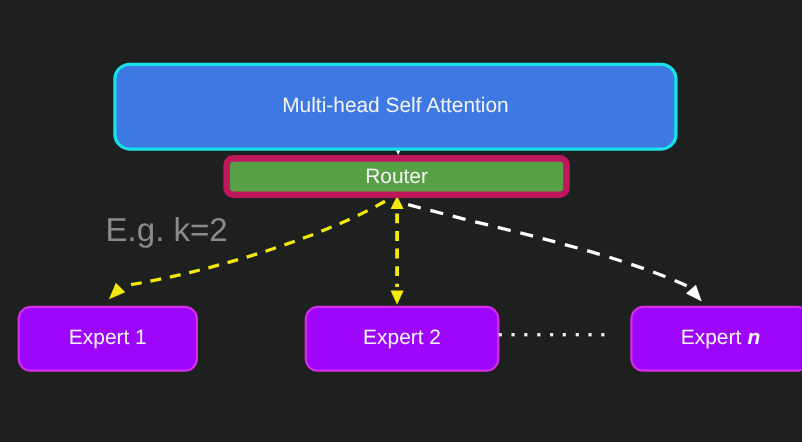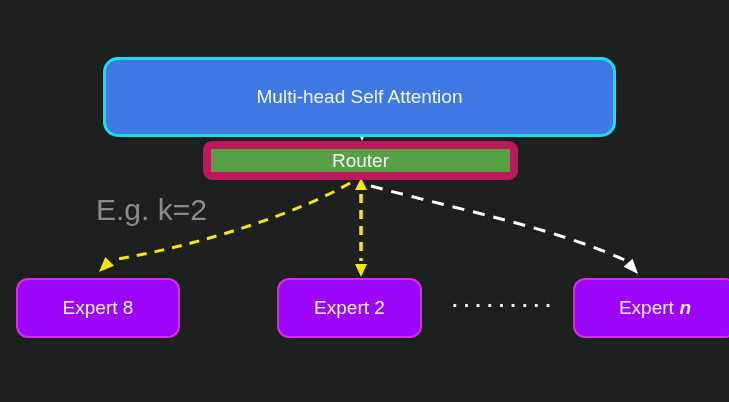--- a/index.html
+++ b/index.html
@@ -34,34 +34,34 @@
     background: #3d78e3;
     border: 3px solid #18e0e8;
     border-radius: 15px;
     font-size: 19px;
     margin-top: 40px;
   }
   .node-router {
     left: 203px; top: 141px;
     width: 315px; height: 39px;
     background: #58a046;
-    border: 8px solid #be185d;
+    border: 6px solid #be185d;
     border-radius: 9px;
     font-size: 19px;
   }
   .node-expert {
     top: 278px;
     height: 60px;
     background: #9d06fa;
     border: 2px solid #d62ee8;
     border-radius: 12px;
     font-size: 19px;
   }
   .node-expert1 { left: 16px;  width: 164px; }
-  .node-expert2 { left: 277px; width: 145px; }
+  .node-expert2 { left: 277px; width: 177px; }
   .node-expertn { left: 573px; width: 164px; }
   .var {
     font-style: italic;
     font-weight: bold;
     margin-left: 0.30em;
   }
   .annotation {
     position: absolute;
     left: 96px; top: 193px;
     color: #8b8b8b;
@@ -122,21 +122,21 @@
     <span>Multi-head Self Attention</span>
   </div>
 
   <div class="node node-router">
     <span>Router</span>
   </div>
 
   <div class="annotation">E.g. k=2</div>
 
   <div class="node node-expert node-expert1">
-    <span>Expert 8</span>
+    <span>Expert 1</span>
   </div>
 
   <div class="node node-expert node-expert2">
     <span>Expert 2</span>
   </div>
 
   <div class="ellipsis">·········</div>
 
   <div class="node node-expert node-expertn">
     <span>Expert</span>

